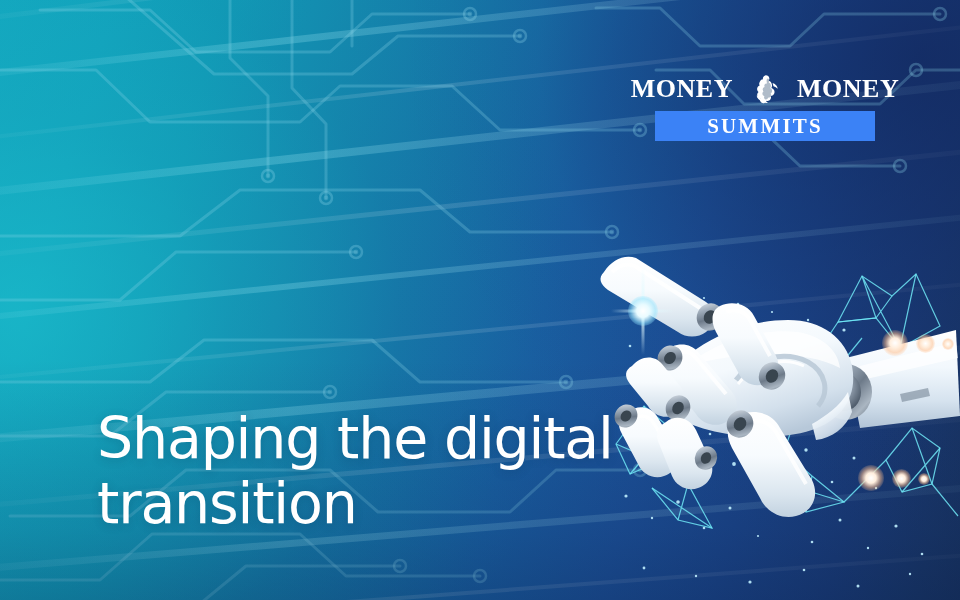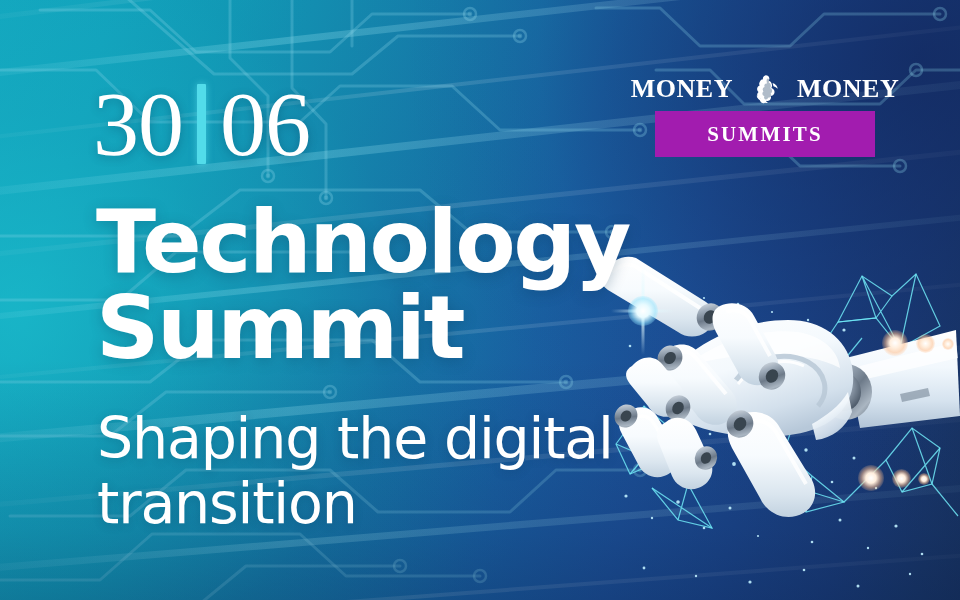--- a/index.html
+++ b/index.html
@@ -80,22 +80,22 @@
     font-size:26px;
     letter-spacing:0.5px;
     color:#ffffff;
     line-height:1;
     white-space:nowrap;
   }
   .logo-crest { width:30px; height:32px; flex:0 0 auto; }
   .logo-crest svg { width:100%; height:100%; display:block; }
   .summits-badge {
     margin-top:5px;
-    background:#a21caf;
-    height:46px;
+    background:#3b82f6;
+    height:30px;
     display:flex; align-items:center; justify-content:center;
   }
   .summits-badge span {
     font-family:"Liberation Serif", serif;
     font-weight:700;
     font-size:21px;
     letter-spacing:2.2px;
     color:#ffffff;
     line-height:1;
   }
@@ -478,30 +478,21 @@
 
   <div class="glow-dots">
     <div class="gdot" style="left:882px;top:330px;width:26px;height:26px;"></div>
     <div class="gdot" style="left:916px;top:334px;width:19px;height:19px;"></div>
     <div class="gdot" style="left:942px;top:338px;width:12px;height:12px;"></div>
     <div class="gdot" style="left:858px;top:465px;width:26px;height:26px;"></div>
     <div class="gdot" style="left:892px;top:469px;width:19px;height:19px;"></div>
     <div class="gdot" style="left:918px;top:473px;width:12px;height:12px;"></div>
   </div>
 
-  <div class="date-block">
-    <span class="date-num">30</span>
-    <span class="date-sep"></span>
-    <span class="date-num">06</span>
-  </div>
-
-  <div class="headline">
-    <div class="headline-line">Technology</div>
-    <div class="headline-line">Summit</div>
-  </div>
+
 
   <div class="subtitle">
     <div class="subtitle-line">Shaping the digital</div>
     <div class="subtitle-line">transition</div>
   </div>
 
   <div class="logo-block">
     <div class="logo-row">
       <span class="logo-word">MONEY</span>
       <span class="logo-crest">

